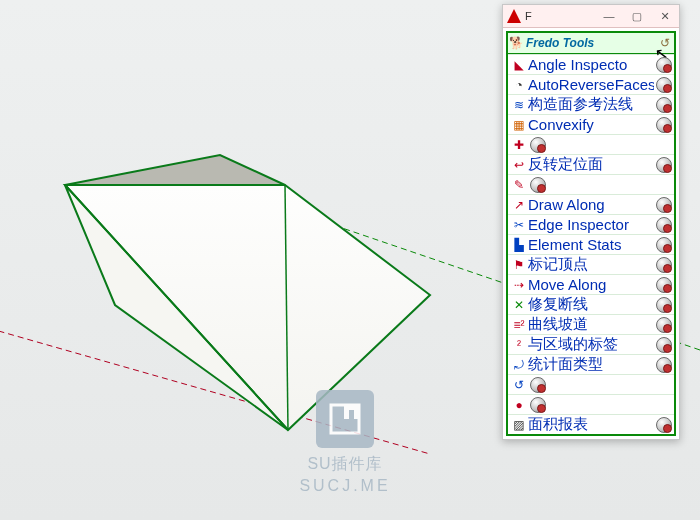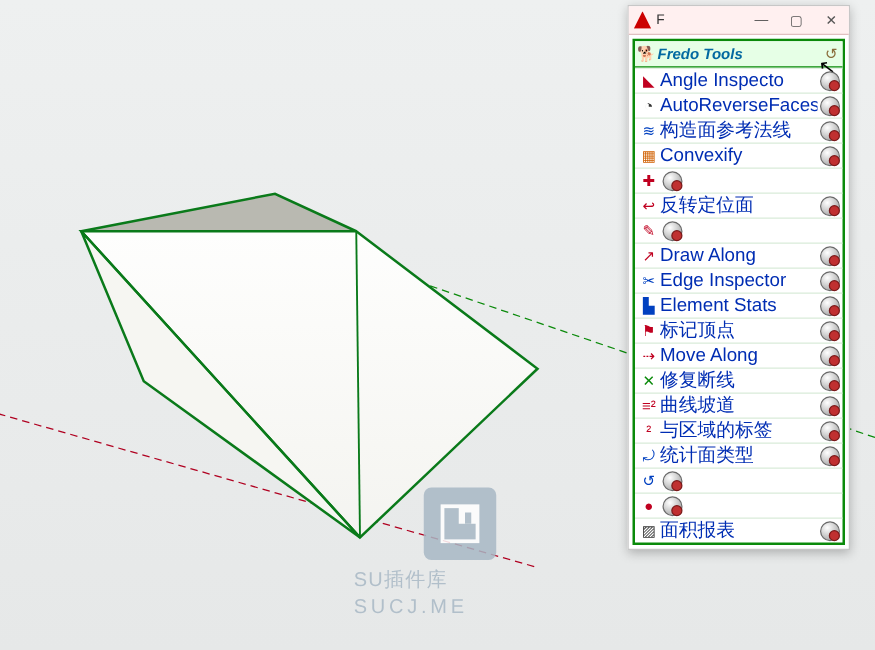--- a/index.html
+++ b/index.html
@@ -1,17 +1,17 @@
 <!DOCTYPE html>
 <html><head>
 <meta charset="utf-8">
 <style>
 html,body{margin:0;padding:0;width:700px;height:520px;overflow:hidden;font-family:"Microsoft YaHei",Arial,sans-serif;font-size:12px;background:#f0f0f0}
 .stage{position:relative;width:700px;height:520px}
-.watermark{position:absolute;left:283px;top:390px;width:170px;text-align:left;color:#a8b8c5;opacity:.85}
+.watermark{position:absolute;left:260px;top:390px;width:170px;text-align:center;color:#a8b8c5;opacity:.85}
 .watermark .logo{width:58px;height:58px;margin:0 auto 6px;background:#a8b8c5;border-radius:6px;display:flex;align-items:center;justify-content:center}
 .watermark .logo svg{display:block}
 .watermark .line1{font-size:16px;letter-spacing:1px;font-weight:500}
 .watermark .line2{font-size:16px;letter-spacing:3px;margin-top:2px}
 .panel{position:absolute;right:20px;top:4px;width:176px;background:#fff;border:1px solid #c7c7c7;box-shadow:0 2px 8px rgba(0,0,0,.25)}
 .titlebar{display:flex;align-items:center;height:22px;background:#fff0f0;border-bottom:1px solid #e0c0c0}
 .titlebar .app-ico{width:14px;height:14px;margin:0 4px;background:#c00;display:inline-block;clip-path:polygon(0 100%,50% 0,100% 100%)}
 .titlebar .title-text{flex:1;font-size:11px;color:#333}
 .titlebar .win-btn{width:28px;height:22px;display:flex;align-items:center;justify-content:center;color:#555;font-size:11px}
 .toolbox{border:2px solid #0a8a0a;margin:3px;background:#fff}

